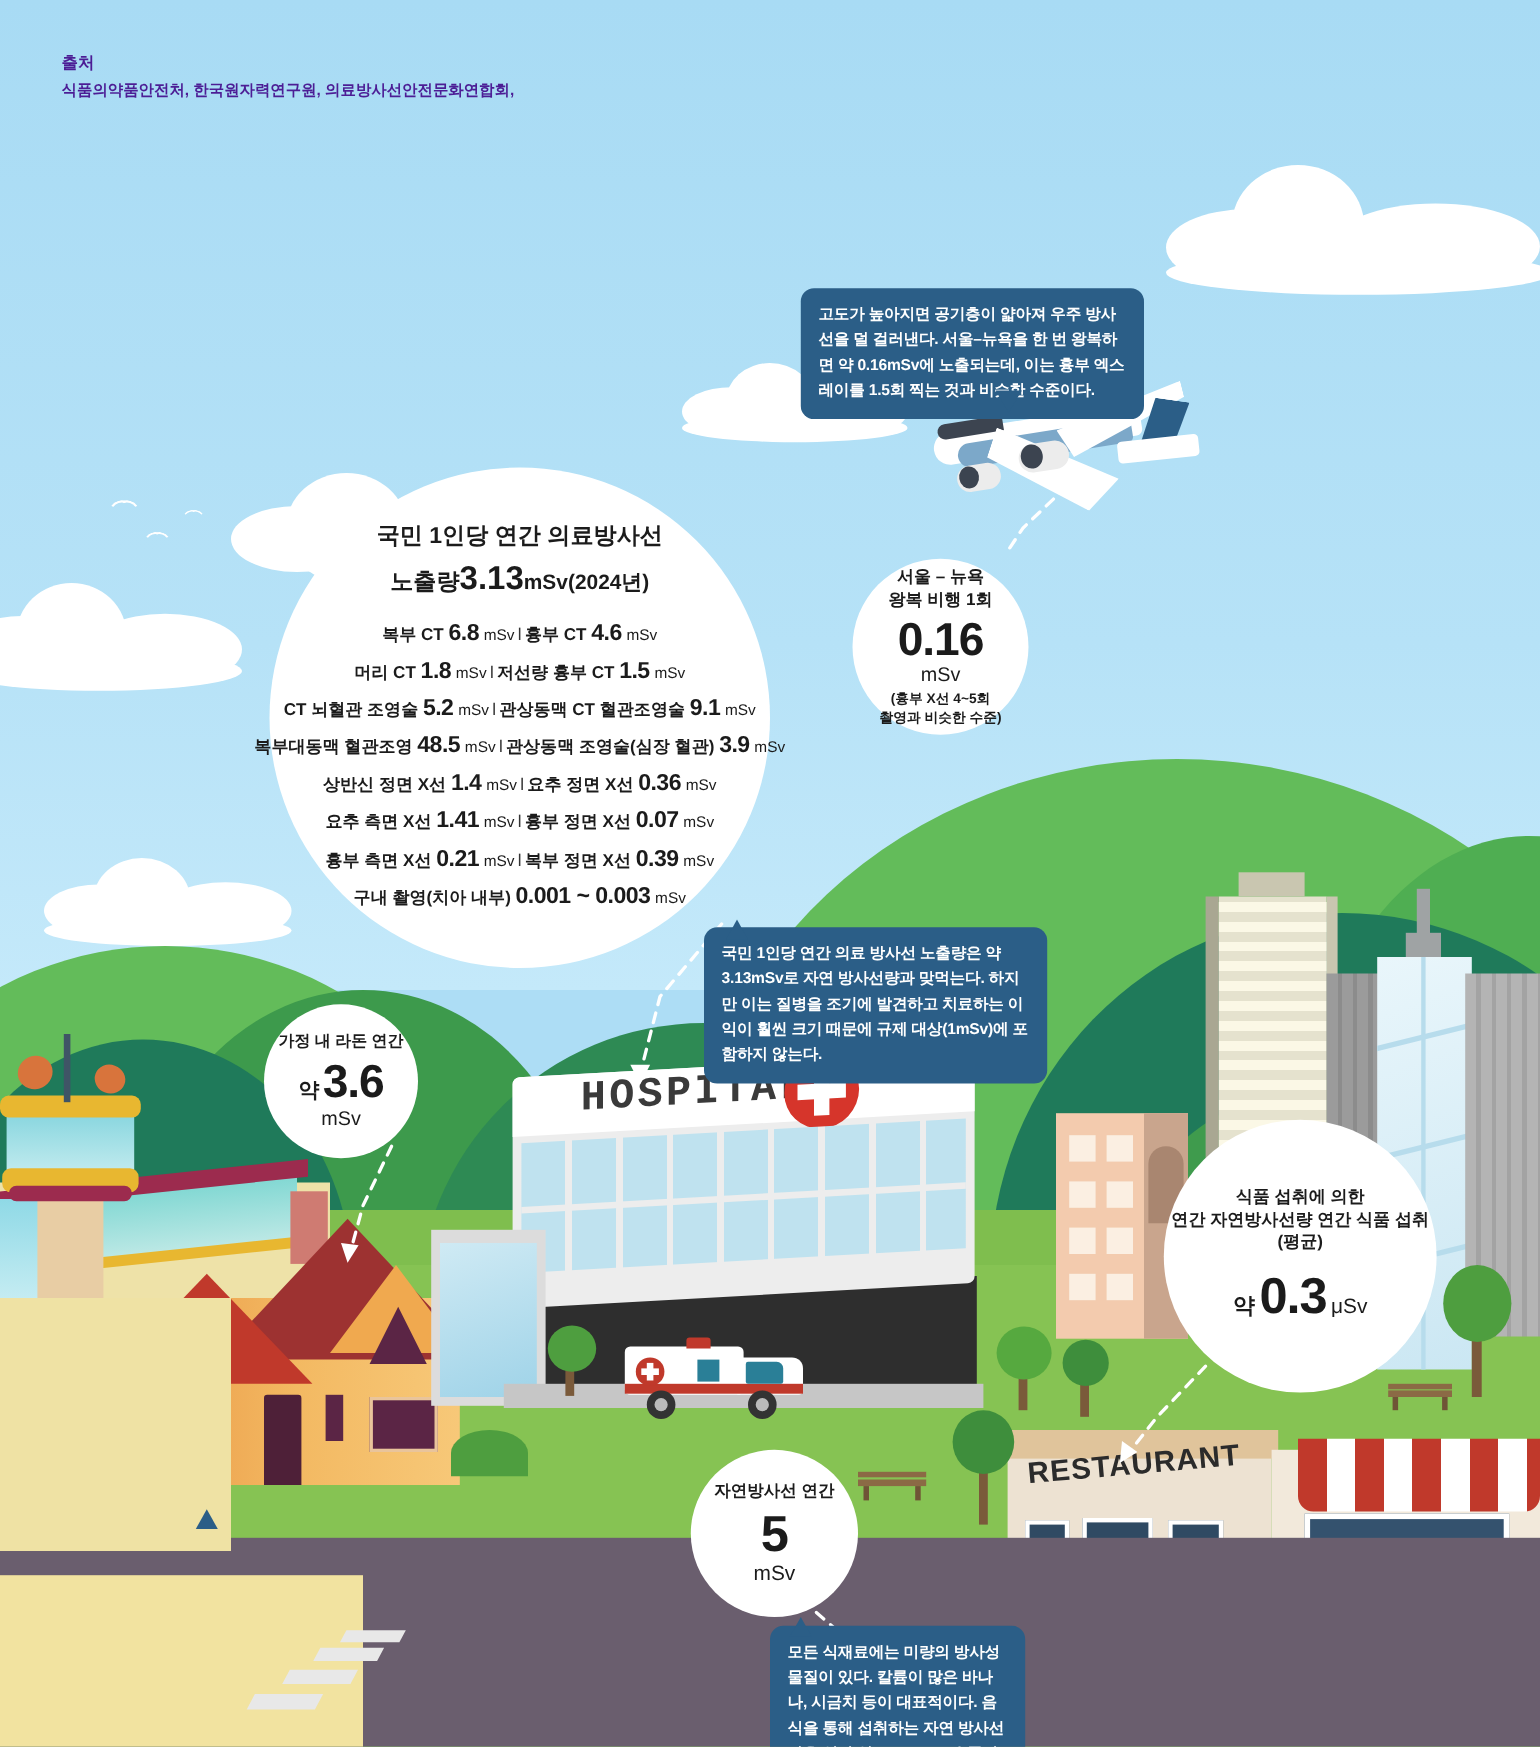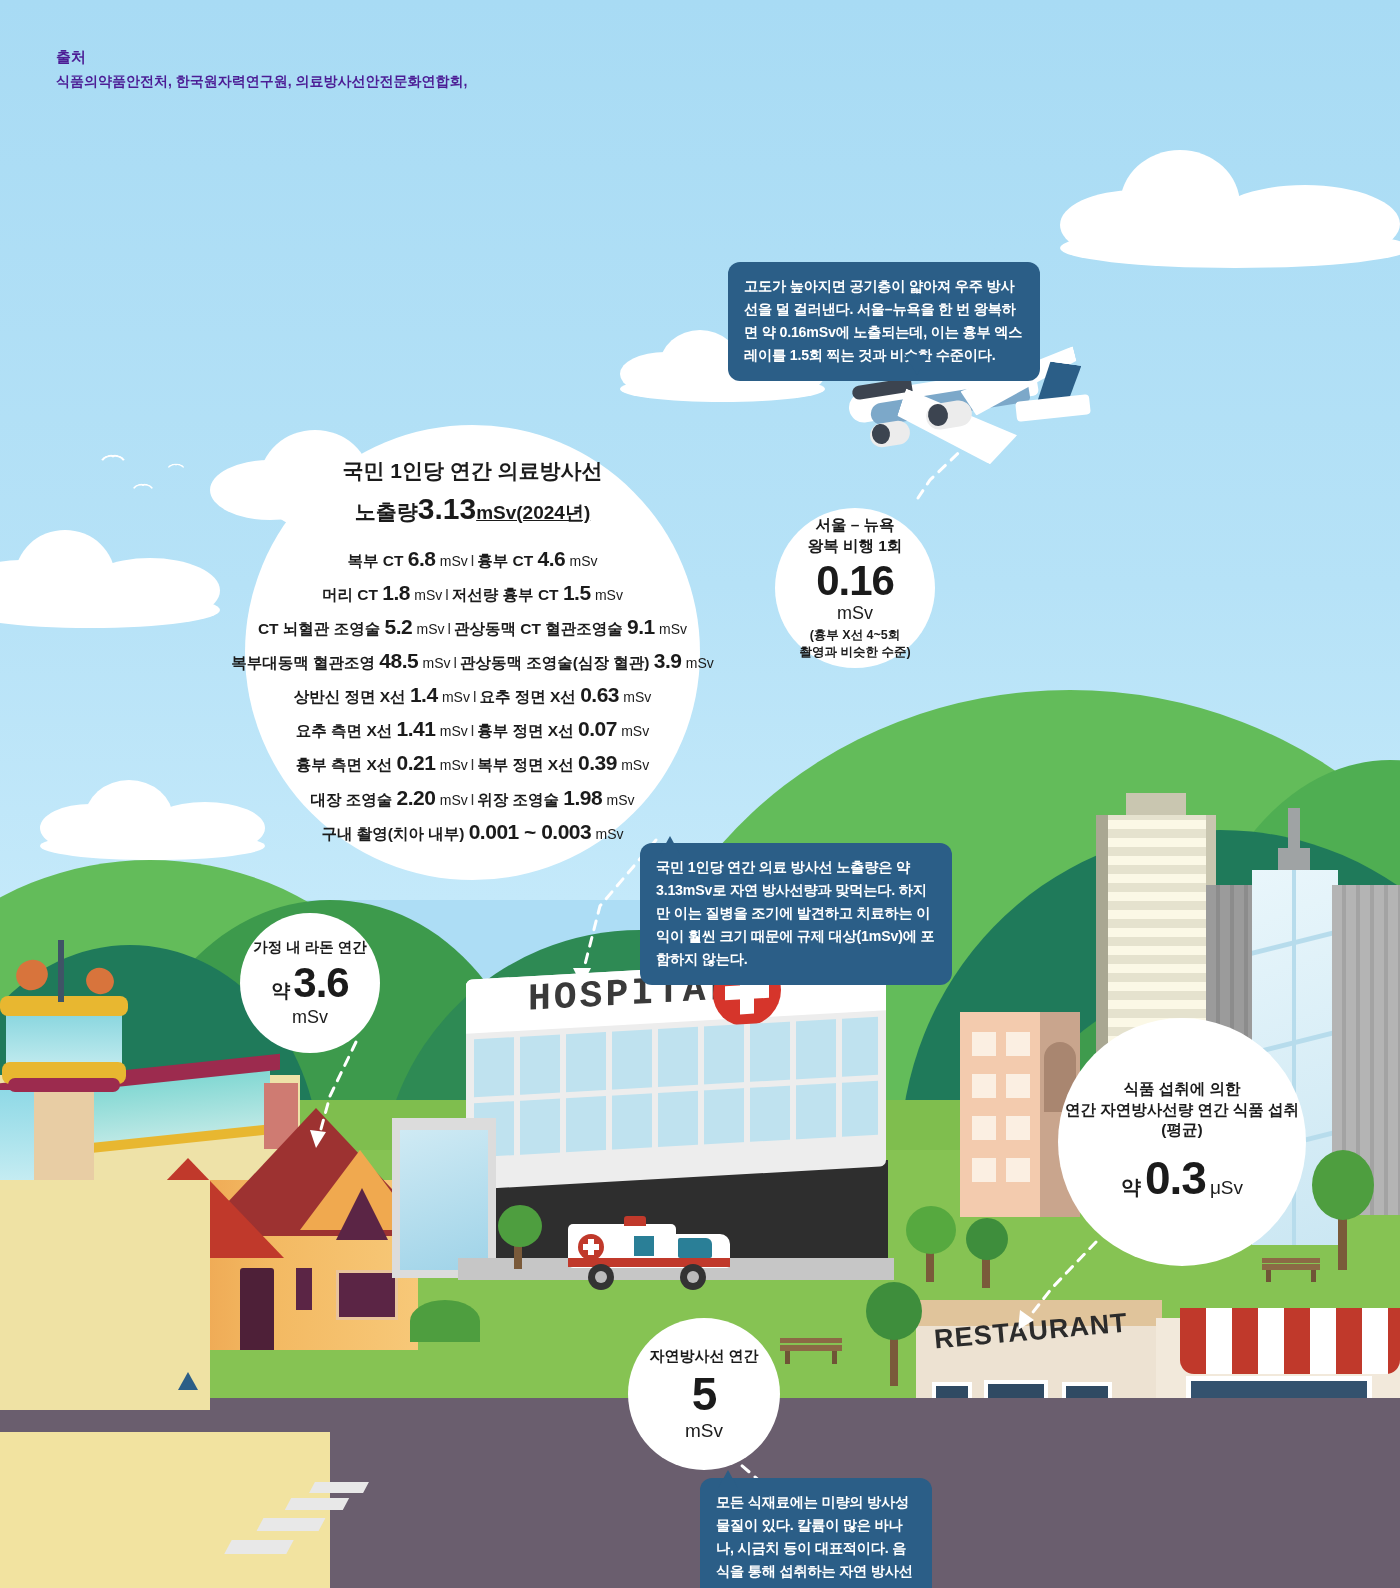--- a/index.html
+++ b/index.html
@@ -34,21 +34,21 @@
           display:flex; flex-direction:column; align-items:center; justify-content:center;
           text-align:center; color:#1b1b1b; box-shadow:0 0 0 0 rgba(0,0,0,0); }
   .circ .cap { font-weight:700; line-height:1.35; }
   .big { font-weight:700; letter-spacing:-1px; }
   .unit { font-weight:400; }
 
   
   #medical-circle { left:245px; top:425px; width:455px; height:455px; }
   #medical-circle .hdr { font-size:21px; font-weight:700; line-height:1.45; margin-bottom:12px; }
   #medical-circle .hdr .num { font-size:30px;text-align:center; }
-  #medical-circle .hdr .sm { font-size:19px; font-weight:700;text-decoration:underline;}
+  #medical-circle .hdr .sm { font-size:19px; font-weight:700;}
   #medical-circle ul { list-style:none; }
   #medical-circle li { font-size:15.5px; line-height:1.62; white-space:nowrap; font-weight:600;}
   #medical-circle li .v { font-size:21px; font-weight:700; letter-spacing:-.5px;}
   #medical-circle li .u { font-size:14px; font-weight:400; }
   #medical-circle li .sep { font-weight:400; margin:0 3px; color:#333;}
 
   
   .tip { position:absolute; background:#2B5E87; color:#fff; border-radius:12px;
          padding:13px 16px 14px; font-size:14.2px; line-height:1.62; font-weight:700;
          letter-spacing:-.2px; }
@@ -349,24 +349,23 @@
       <div>국민 1인당 연간 의료방사선</div>
       <div>
         <span>노출량</span><span class="num">3.13</span><span class="sm">mSv(2024년)</span>
       </div>
     </div>
     <ul id="medical-list">
         <li><span>복부 CT</span> <span class="v">6.8</span> <span class="u">mSv</span><span class="sep">l</span><span>흉부 CT</span> <span class="v">4.6</span> <span class="u">mSv</span></li>
         <li><span>머리 CT</span> <span class="v">1.8</span> <span class="u">mSv</span><span class="sep">l</span><span>저선량 흉부 CT</span> <span class="v">1.5</span> <span class="u">mSv</span></li>
         <li><span>CT 뇌혈관 조영술</span> <span class="v">5.2</span> <span class="u">mSv</span><span class="sep">l</span><span>관상동맥 CT 혈관조영술</span> <span class="v">9.1</span> <span class="u">mSv</span></li>
         <li><span>복부대동맥 혈관조영</span> <span class="v">48.5</span> <span class="u">mSv</span><span class="sep">l</span><span>관상동맥 조영술(심장 혈관)</span> <span class="v">3.9</span> <span class="u">mSv</span></li>
-        <li><span>상반신 정면 X선</span> <span class="v">1.4</span> <span class="u">mSv</span><span class="sep">l</span><span>요추 정면 X선</span> <span class="v">0.63</span> <span class="u">mSv</span></li>
+        <li><span>상반신 정면 X선</span> <span class="v">1.4</span> <span class="u">mSv</span><span class="sep">l</span><span>요추 정면 X선</span> <span class="v">0.36</span> <span class="u">mSv</span></li>
         <li><span>요추 측면 X선</span> <span class="v">1.41</span> <span class="u">mSv</span><span class="sep">l</span><span>흉부 정면 X선</span> <span class="v">0.07</span> <span class="u">mSv</span></li>
         <li><span>흉부 측면 X선</span> <span class="v">0.21</span> <span class="u">mSv</span><span class="sep">l</span><span>복부 정면 X선</span> <span class="v">0.39</span> <span class="u">mSv</span></li>
-        <li><span>대장 조영술</span> <span class="v">2.20</span> <span class="u">mSv</span><span class="sep">l</span><span>위장 조영술</span> <span class="v">1.98</span> <span class="u">mSv</span></li>
         <li><span>구내 촬영(치아 내부)</span> <span class="v">0.001 ~ 0.003</span> <span class="u">mSv</span></li>
       </ul>
   </div>
 
   <div class="circ" id="flight-circle" style="left:775px;top:508px;width:160px;height:160px;">
     <div class="cap" style="font-size:15.5px;">서울 – 뉴욕</div>
     <div class="cap" style="font-size:15.5px;">왕복 비행 1회</div>
     <div class="big" style="font-size:42px;line-height:1.05;margin-top:2px;">0.16</div>
     <div class="unit" style="font-size:18px;">mSv</div>
     <div style="font-size:12.5px;font-weight:700;line-height:1.35;margin-top:3px;">(흉부 X선 4~5회</div>

